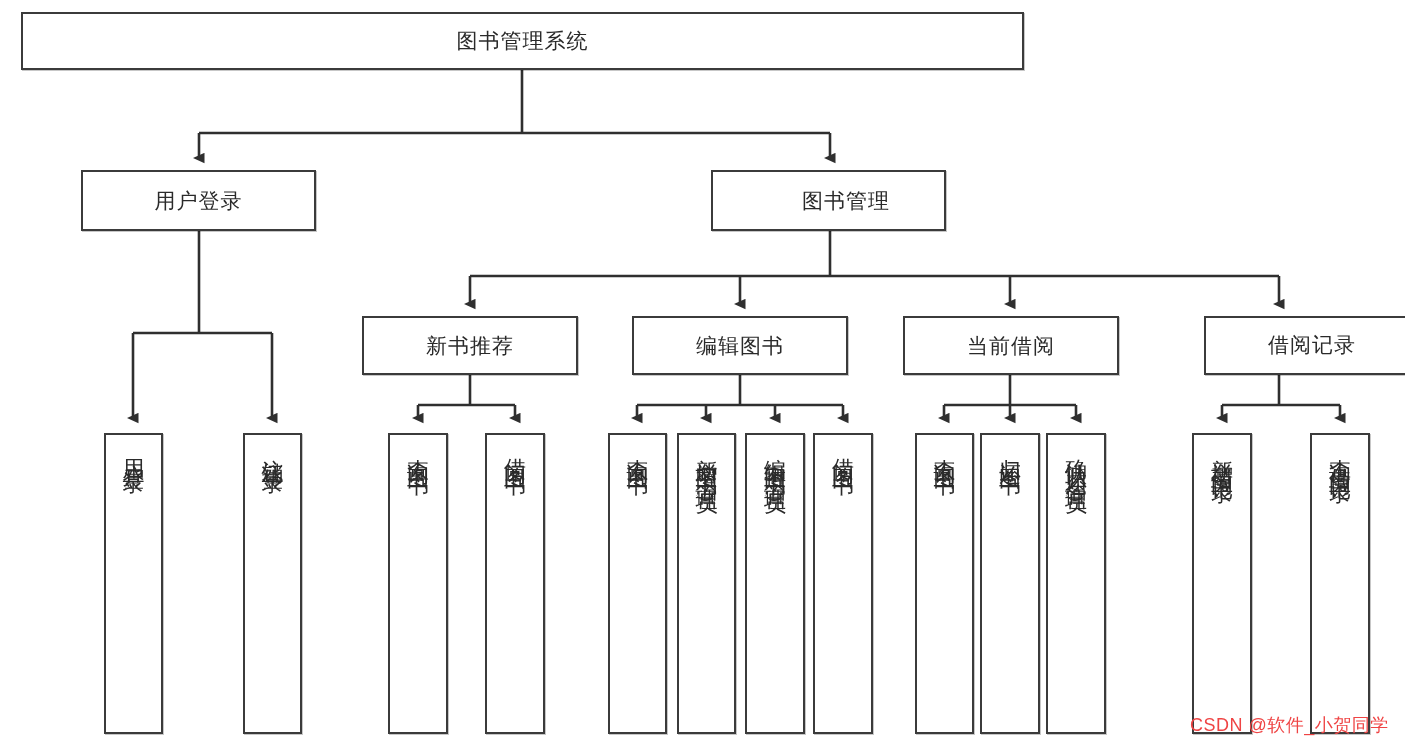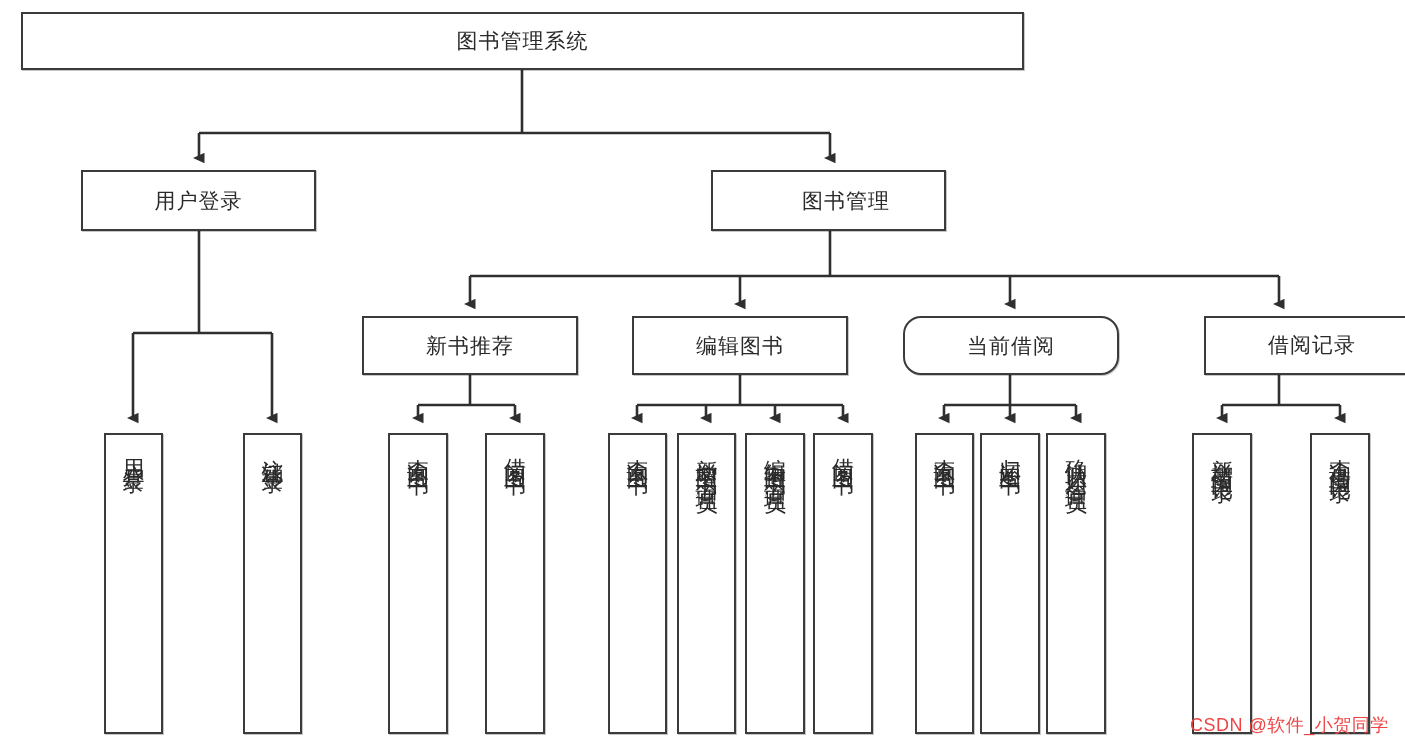--- a/index.html
+++ b/index.html
@@ -112,21 +112,21 @@
   <div class="node" style="left:711px;top:170px;width:235px;height:61px;padding-left:35px;">
     <span class="lbl">图书管理</span>
   </div>
 
   <div class="node" style="left:362px;top:316px;width:216px;height:59px;">
     <span class="lbl">新书推荐</span>
   </div>
   <div class="node" style="left:632px;top:316px;width:216px;height:59px;">
     <span class="lbl">编辑图书</span>
   </div>
-  <div class="node" style="left:903px;top:316px;width:216px;height:59px;border-radius:18px;">
+  <div class="node" style="left:903px;top:316px;width:216px;height:59px;">
     <span class="lbl">当前借阅</span>
   </div>
   <div class="node" style="left:1204px;top:316px;width:216px;height:59px;font-family:Liberation Serif, serif;">
     <span class="lbl">借阅记录</span>
   </div>
 
   <div class="node vert" style="left:104px;top:433px;width:59px;height:301px;">
     <span class="lbl">用户登录</span>
   </div>
   <div class="node vert" style="left:243px;top:433px;width:59px;height:301px;">

